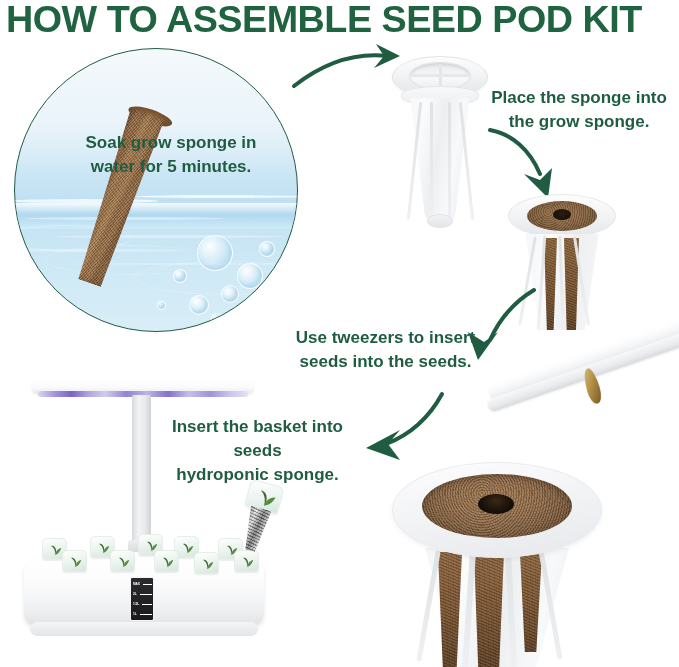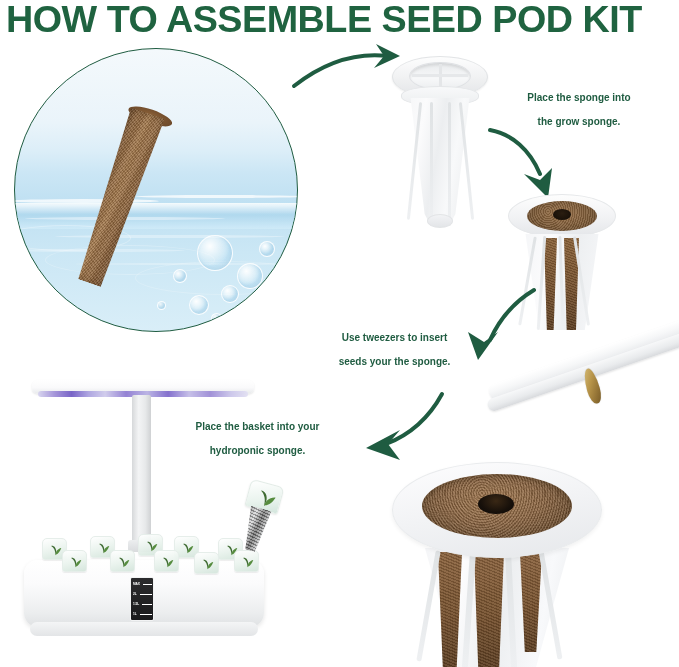--- a/index.html
+++ b/index.html
@@ -29,21 +29,21 @@
     transform: scaleX(1.02);
     transform-origin: left top;
     line-height: 44px;
   }
 
   
   .caption {
     position: absolute;
     color: #1f5c41;
     font-weight: bold;
-    font-size: 10px;
+    font-size: 17px;
     line-height: 24px;
     text-align: center;
     font-family: "Liberation Sans", sans-serif;
   }
 
   
   #soak-circle {
     position: absolute;
     left: 14px; top: 48px;
     width: 284px; height: 284px;
@@ -321,21 +321,21 @@
   #ph-cone {
     position: absolute; left: 8px; top: 26px; width: 22px; height: 44px;
     clip-path: polygon(2% 0%, 98% 0%, 72% 100%, 28% 100%);
     background:
       repeating-linear-gradient(10deg, rgba(0,0,0,0.30) 0 1.2px, rgba(255,255,255,0.22) 1.2px 3px),
       linear-gradient(100deg, #8d8d8d 0%, #d9dadb 26%, #6e6e6e 52%, #c6c7c8 76%, #5b5b5b 100%);
     border-radius: 0 0 5px 5px;
   }
 
   .caption-basket { left: 484px; top: 86px; width: 190px; }
-  .caption-tweezers { left: 297px; top: 326px; width: 195px; }
+  .caption-tweezers { left: 288px; top: 326px; width: 195px; }
   .caption-machine  { left: 155px; top: 415px; width: 205px; }
 </style>
 </head>
 <body>
 
 <div id="page">
 
   <div id="title">HOW TO ASSEMBLE SEED POD KIT</div>
 
   <div id="soak-circle">
@@ -357,20 +357,24 @@
     <div class="bubble" style="left:222px; top:214px; width:26px; height:26px;"></div>
     <div class="bubble" style="left:206px; top:236px; width:18px; height:18px;"></div>
     <div class="bubble" style="left:244px; top:192px; width:16px; height:16px;"></div>
     <div class="bubble" style="left:158px; top:220px; width:14px; height:14px;"></div>
     <div class="bubble" style="left:174px; top:246px; width:20px; height:20px;"></div>
     <div class="bubble" style="left:232px; top:250px; width:13px; height:13px;"></div>
     <div class="bubble" style="left:196px; top:264px; width:11px; height:11px;"></div>
     <div class="bubble" style="left:142px; top:252px; width:9px; height:9px;"></div>
     <div class="bubble" style="left:252px; top:228px; width:10px; height:10px;"></div>
 
+    <div class="caption caption-circle">
+      <div>Soak grow sponge in</div>
+      <div>water for 5 minutes.</div>
+    </div>
   </div>
 
   <svg class="arrow" style="left:292px; top:42px;" width="120" height="52" viewBox="0 0 120 52">
     <path class="stroke" d="M2,44 C30,22 62,10 96,14" stroke-width="4" stroke-linecap="round"></path>
     <polygon points="84,2 108,14 82,26 92,14"></polygon>
   </svg>
 
   <div id="basket-empty">
     <div class="bk-flange"></div>
     <div class="bk-inner-ring"></div>
@@ -408,30 +412,30 @@
     <div class="slat" style="left:72px; top:42px; height:90px; transform:rotate(-9deg);"></div>
   </div>
 
   <svg class="arrow" style="left:442px; top:288px;" width="100" height="80" viewBox="0 0 100 80">
     <path class="stroke" d="M92,2 C72,14 58,30 48,52" stroke-width="4" stroke-linecap="round"></path>
     <polygon points="56,44 36,72 26,44 42,54"></polygon>
   </svg>
 
   <div class="caption caption-tweezers">
     <div>Use tweezers to insert</div>
-    <div>seeds your the sponge.</div>
+    <div>seeds into the seeds.</div>
   </div>
 
   <svg class="arrow" style="left:330px; top:392px;" width="120" height="72" viewBox="0 0 120 72">
     <path class="stroke" d="M112,2 C100,24 82,42 56,52" stroke-width="4" stroke-linecap="round"></path>
     <polygon points="70,38 36,56 70,68 58,52"></polygon>
   </svg>
 
   <div class="caption caption-machine">
-    <div>Place the basket into your</div>
+    <div>Insert the basket into seeds</div>
     <div>hydroponic sponge.</div>
   </div>
 
   <div id="machine">
     <div id="led-bar"></div>
     <div id="led-strip"></div>
     <div id="post"></div>
     <div id="post-foot"></div>
     <div id="base"></div>
     <div id="base-foot"></div>

